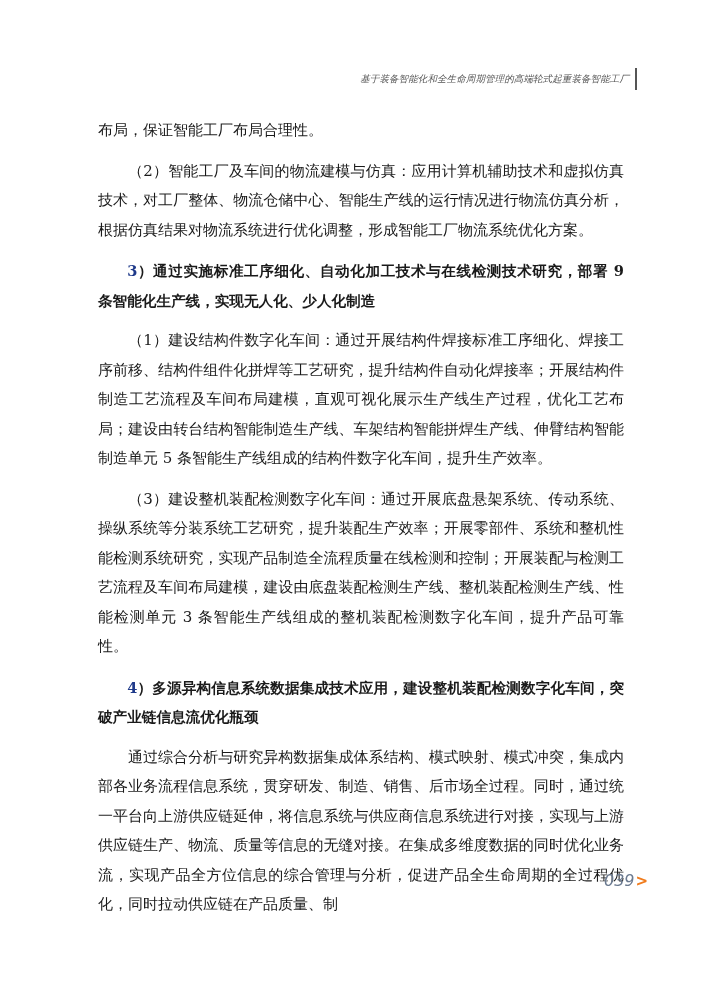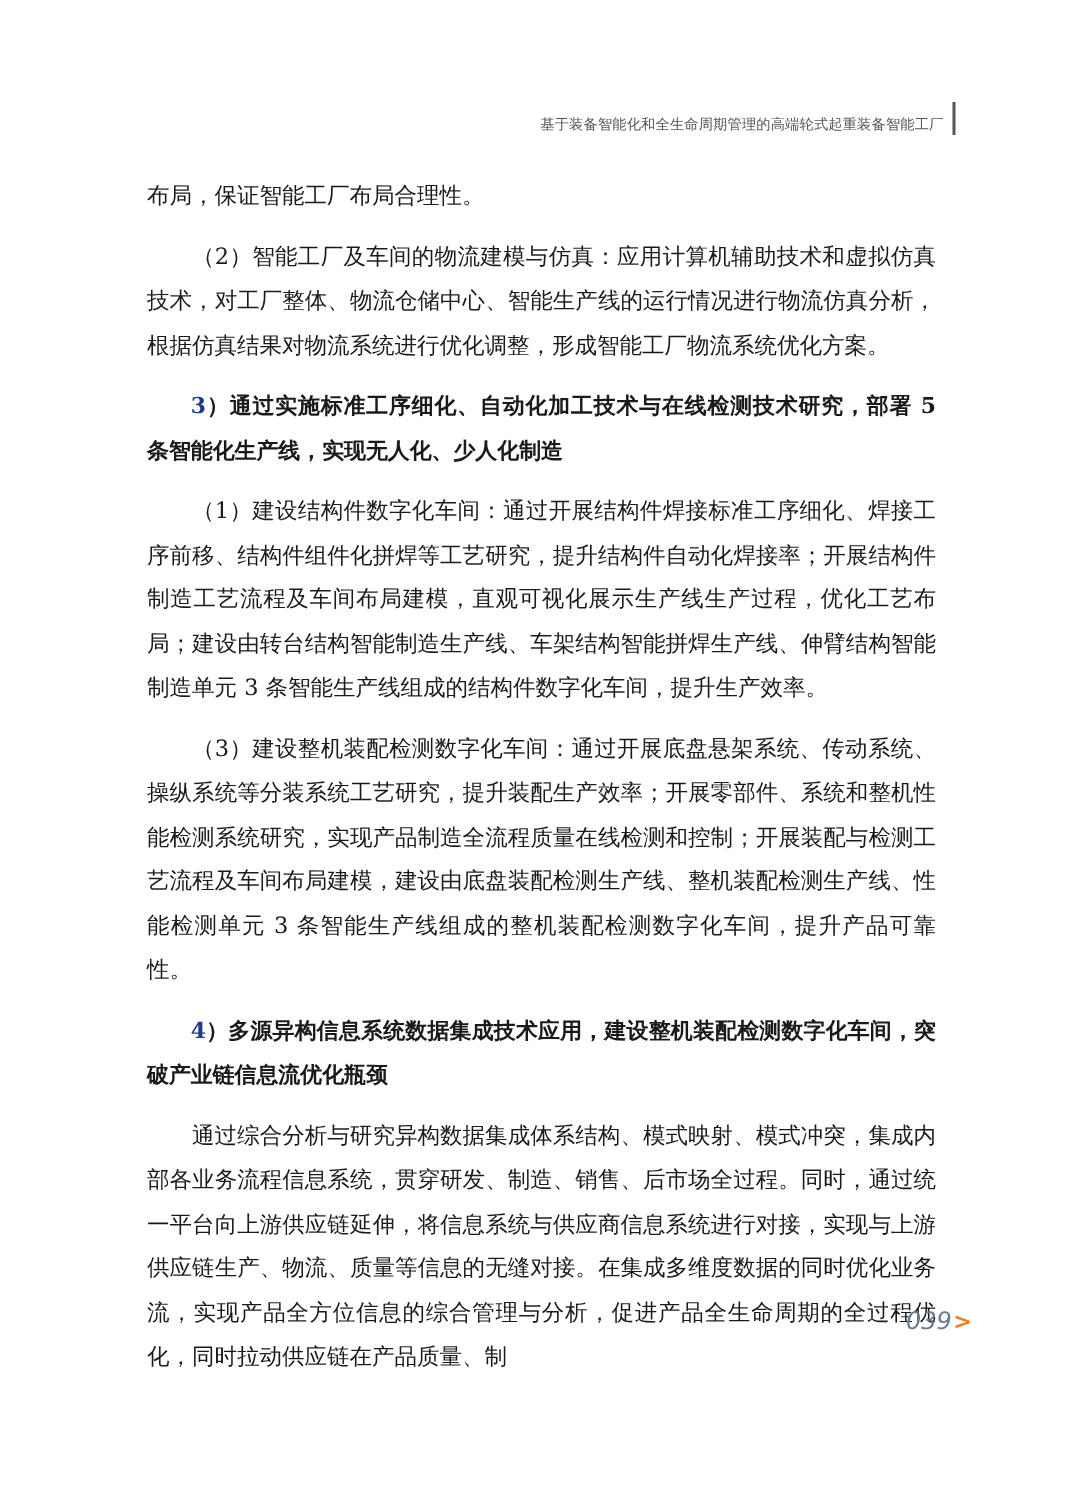--- a/index.html
+++ b/index.html
@@ -13,22 +13,23 @@
     position: relative;
     overflow: hidden;
     font-family: "DejaVu Serif", "Liberation Serif", serif;
     color: #1a1a1a;
   }
   .running-header {
     position: absolute;
     top: 68px;
     right: 84px;
     display: flex;
-    align-items: flex-end;
+    align-items: center;
     gap: 6px;
+    font-style: italic;
   }
   .running-header .title {
     font-family: "DejaVu Sans", "Liberation Sans", sans-serif;
     font-size: 9.5px;
     color: #555555;
     letter-spacing: 0.1px;
   }
   .running-header .bar {
     width: 2px;
     height: 22px;
@@ -83,22 +84,22 @@
 <body>
 
 <div class="running-header">
   <span class="title">基于装备智能化和全生命周期管理的高端轮式起重装备智能工厂</span>
   <span class="bar"></span>
 </div>
 
 <div class="content">
   <p class="para">布局，保证智能工厂布局合理性。</p>
   <p class="para indent">（2）智能工厂及车间的物流建模与仿真：应用计算机辅助技术和虚拟仿真技术，对工厂整体、物流仓储中心、智能生产线的运行情况进行物流仿真分析，根据仿真结果对物流系统进行优化调整，形成智能工厂物流系统优化方案。</p>
-  <p class="heading"><span class="num">3</span><span>）通过实施标准工序细化、自动化加工技术与在线检测技术研究，部署 5 条智能化生产线，实现无人化、少人化制造</span></p>
-  <p class="para indent">（1）建设结构件数字化车间：通过开展结构件焊接标准工序细化、焊接工序前移、结构件组件化拼焊等工艺研究，提升结构件自动化焊接率；开展结构件制造工艺流程及车间布局建模，直观可视化展示生产线生产过程，优化工艺布局；建设由转台结构智能制造生产线、车架结构智能拼焊生产线、伸臂结构智能制造单元 3 条智能生产线组成的结构件数字化车间，提升生产效率。</p>
+  <p class="heading"><span class="num">3</span><span>）通过实施标准工序细化、自动化加工技术与在线检测技术研究，部署 9 条智能化生产线，实现无人化、少人化制造</span></p>
+  <p class="para indent">（1）建设结构件数字化车间：通过开展结构件焊接标准工序细化、焊接工序前移、结构件组件化拼焊等工艺研究，提升结构件自动化焊接率；开展结构件制造工艺流程及车间布局建模，直观可视化展示生产线生产过程，优化工艺布局；建设由转台结构智能制造生产线、车架结构智能拼焊生产线、伸臂结构智能制造单元 5 条智能生产线组成的结构件数字化车间，提升生产效率。</p>
   <p class="para indent">（3）建设整机装配检测数字化车间：通过开展底盘悬架系统、传动系统、操纵系统等分装系统工艺研究，提升装配生产效率；开展零部件、系统和整机性能检测系统研究，实现产品制造全流程质量在线检测和控制；开展装配与检测工艺流程及车间布局建模，建设由底盘装配检测生产线、整机装配检测生产线、性能检测单元 3 条智能生产线组成的整机装配检测数字化车间，提升产品可靠性。</p>
   <p class="heading"><span class="num">4</span><span>）多源异构信息系统数据集成技术应用，建设整机装配检测数字化车间，突破产业链信息流优化瓶颈</span></p>
   <p class="para indent">通过综合分析与研究异构数据集成体系结构、模式映射、模式冲突，集成内部各业务流程信息系统，贯穿研发、制造、销售、后市场全过程。同时，通过统一平台向上游供应链延伸，将信息系统与供应商信息系统进行对接，实现与上游供应链生产、物流、质量等信息的无缝对接。在集成多维度数据的同时优化业务流，实现产品全方位信息的综合管理与分析，促进产品全生命周期的全过程优化，同时拉动供应链在产品质量、制</p>
 </div>
 
 <div class="page-number">
   <span>039</span>
   <span class="arrow">&gt;</span>
 </div>
 

